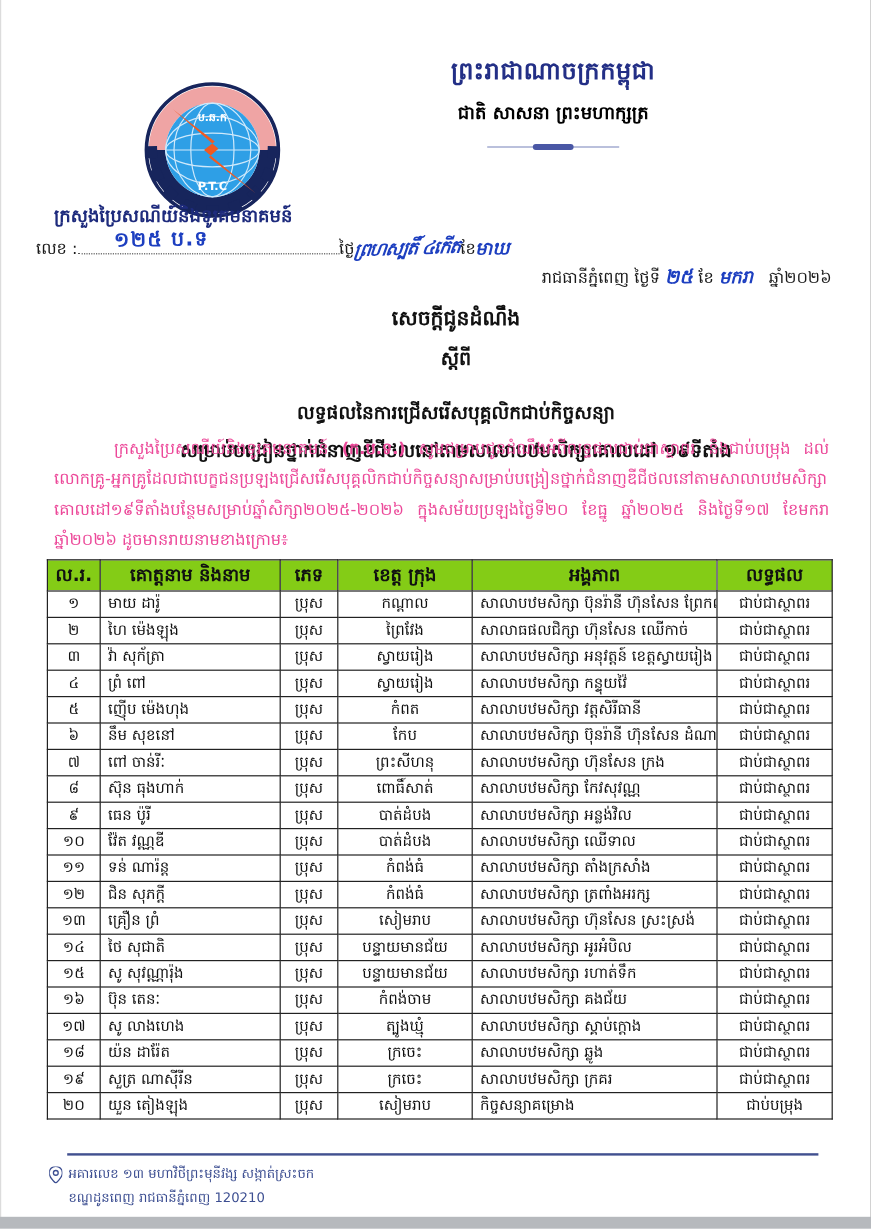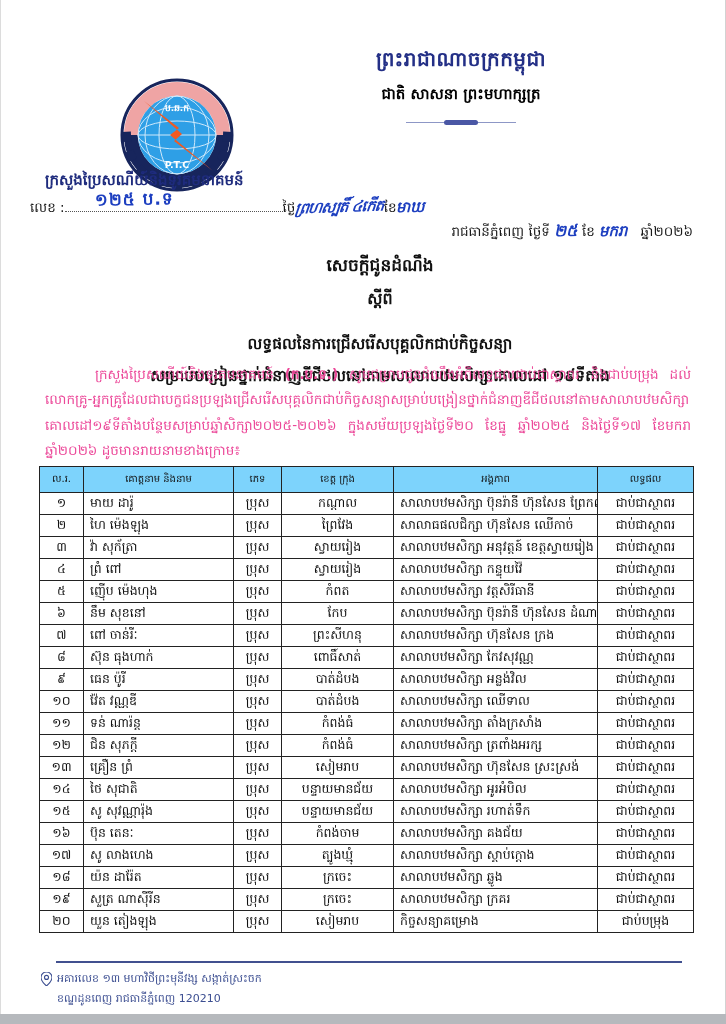--- a/index.html
+++ b/index.html
@@ -11,21 +11,21 @@
     overflow:hidden;
   }
   .page {
     position:absolute; left:0; top:0; width:726px; height:1016px;
     background:#ffffff;
     border-left:1px solid #dcdcdc; border-right:1px solid #d2d2d2;
   }
   .scan-bottom { position:absolute; left:0; top:1014px; width:726px; height:10px; background:#b6b9bd; }
 
   
-  .logo { position:absolute; left:116px; top:78px; width:120px; height:114px; }
+  .logo { position:absolute; left:116px; top:68px; width:120px; height:114px; }
   .crest { position:absolute; left:270px; top:46px; width:380px; text-align:center; }
   .kingdom { font-size:20px; font-weight:bold; color:#232f86; letter-spacing:.5px; }
   .motto   { font-size:15px; font-weight:bold; color:#000000; margin-top:8px; }
   .ornament { margin:14px auto 0; width:110px; height:6px; position:relative; }
   .ornament .line { position:absolute; left:0; right:0; top:2px; height:1px; background:#8d97c6; }
   .ornament .knot { position:absolute; left:50%; top:0; transform:translateX(-50%);
     width:34px; height:5px; border-radius:3px; background:#4a57a5; }
 
   .ministry { position:absolute; left:44px; top:170px; font-size:15px; font-weight:bold; color:#1e2b7d; }
 
@@ -50,21 +50,21 @@
 
   
   .body-par { position:absolute; left:44px; top:362px; width:646px;
     font-size:13.5px; line-height:1.88; text-align:justify; color:#ec4899; text-indent:50px; }
   .body-par b { font-weight:bold; }
 
   
   table.results { position:absolute; left:38px; top:466px; width:654px;
     border-collapse:collapse; table-layout:fixed; font-size:12.5px; color:#111; }
   table.results th, table.results td { border:1.2px solid #222; padding:1px 6px; height:22px; overflow:hidden; white-space:nowrap; }
-  table.results th { background:#7dd3fc; font-weight:normal; height:26px; font-size:10px; }
+  table.results th { background:#84cc16; font-weight:bold; height:26px; font-size:15px; }
   td.c, th { text-align:center; }
   td.l { text-align:left; }
 
   
   .footer { position:absolute; left:0; top:955px; width:726px; }
   .footer .rule { position:absolute; left:55px; top:6px; width:626px; height:2px; background:#41508f; }
   .footer .cols { position:absolute; left:40px; top:14px; width:650px; display:flex; align-items:flex-start;flex-direction:column; }
   .f-left { width:300px; color:#3c4e91; font-size:11px; line-height:1.8; }
   .f-center { width:120px; text-align:center; font-size:13px; color:#111; padding-top:12px; font-weight:bold; }
   .f-right { flex:1; color:#3c4e91; font-size:10px; line-height:1.9; text-align:left; padding-left:36px; white-space:nowrap; }

